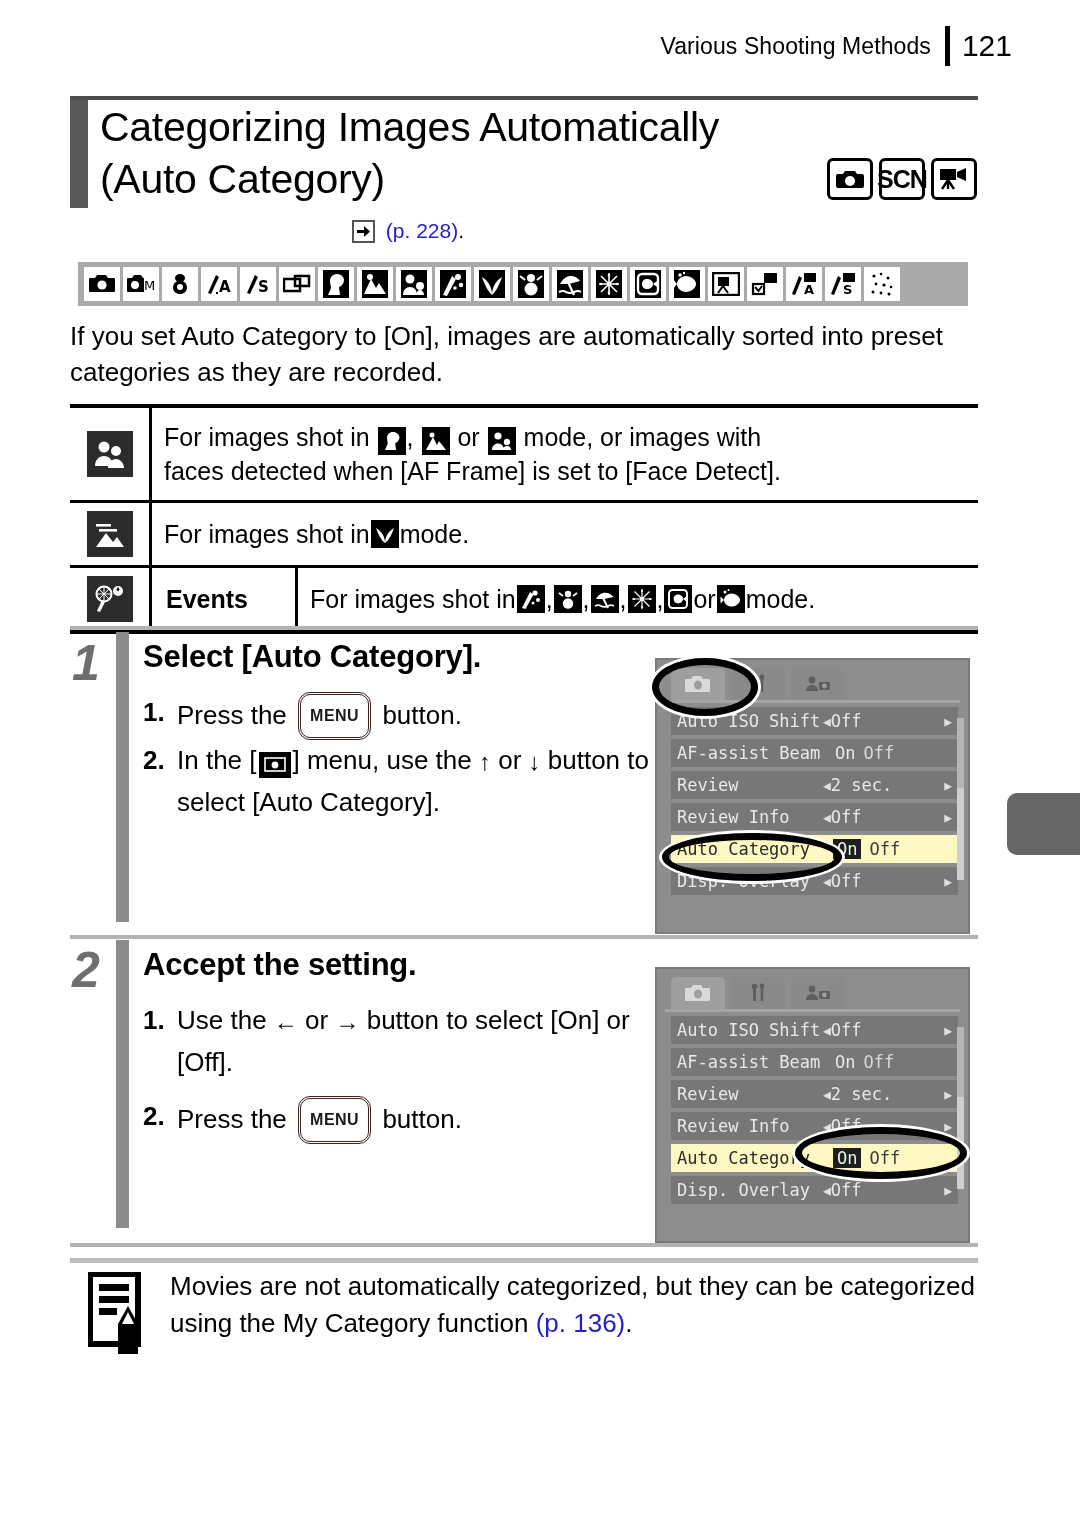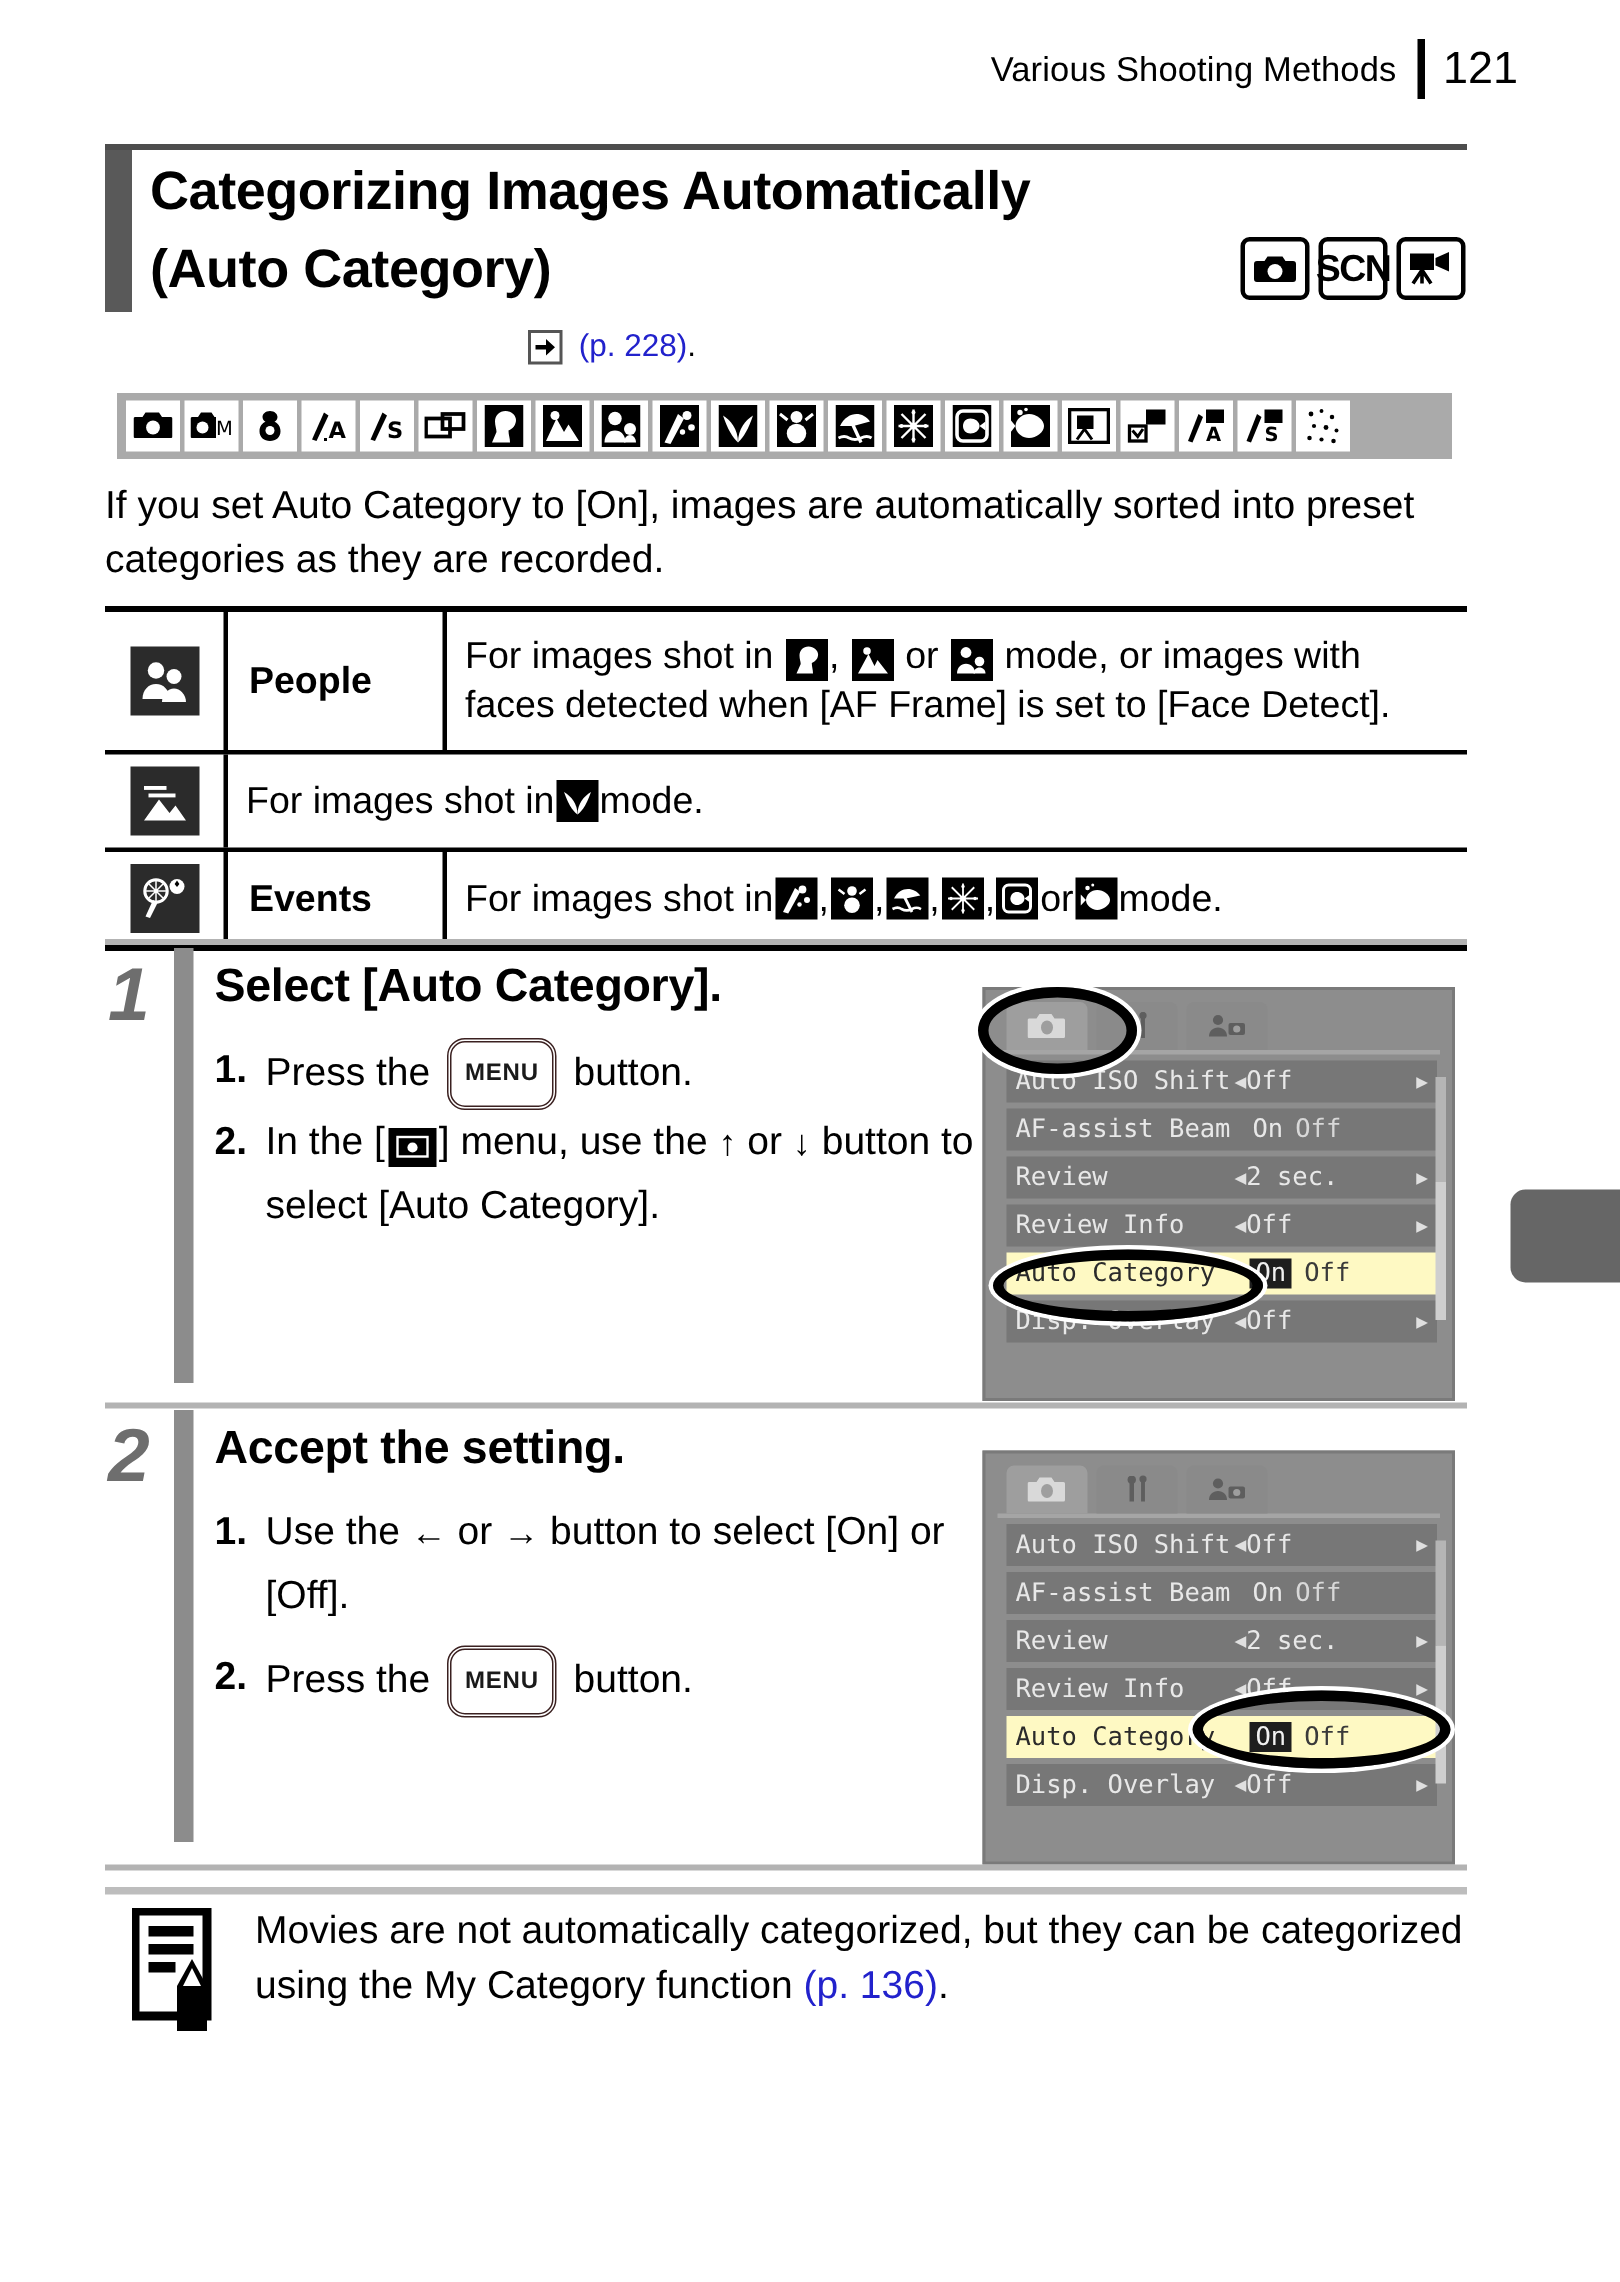--- a/index.html
+++ b/index.html
@@ -26,21 +26,21 @@
   .title-rule-top {
     position:absolute; left:70px; top:96px; width:908px; height:4px; background:#4d4d4d;
   }
   .title-bar {
     position:absolute; left:70px; top:100px; width:18px; height:108px; background:#595959;
   }
   .title-wrap {
     position:absolute; left:100px; top:101px; width:880px;
   }
   .title-line {
-    font-size:36px; font-weight:bold; line-height:52px; letter-spacing:-.3px;
+    font-size:41px; font-weight:normal; line-height:52px; letter-spacing:-.3px;
   }
   .title-row2 { display:flex; align-items:center; justify-content:space-between; }
   .mode-badges { display:flex; gap:6px; margin-right:3px; }
   .mode-badge {
     width:46px; height:42px; border:3px solid #000; border-radius:6px;
     background:#fff; display:flex; align-items:center; justify-content:center;
   }
   .mb-scn { font-size:25px; font-weight:bold; letter-spacing:-1px; }
 
   
@@ -402,21 +402,20 @@
     <div class="ct-ico">
       <span class="catico">
         <svg width="34" height="32" viewBox="0 0 34 32" aria-hidden="true">
           <circle cx="11" cy="9" r="5.5" fill="#fff"></circle>
           <path d="M2 28c0-6 4-10 9-10s9 4 9 10z" fill="#fff"></path>
           <circle cx="23" cy="13" r="5" fill="#fff"></circle>
           <path d="M15 30c0-5 4-9 8-9s8 4 8 9z" fill="#fff"></path>
         </svg>
       </span>
     </div>
-    <div class="ct-name">People</div>
     <div class="ct-desc">
       <div>
         <span>For images shot in</span>
         <span class="iico">
           <svg width="22" height="22" viewBox="0 0 22 22">
               <path d="M12 2c-3.5 0-6 2.6-6 6 0 2.4.8 4 .8 5.6L4 20h11c0-2.6-.8-4.4-.8-7 2.6-.9 4.2-3.2 4.2-5.6C18.4 4.6 15.5 2 12 2z" fill="#fff"></path>
             </svg>
         </span><span>,</span>
         <span class="iico">
           <svg width="22" height="22" viewBox="0 0 22 22">

